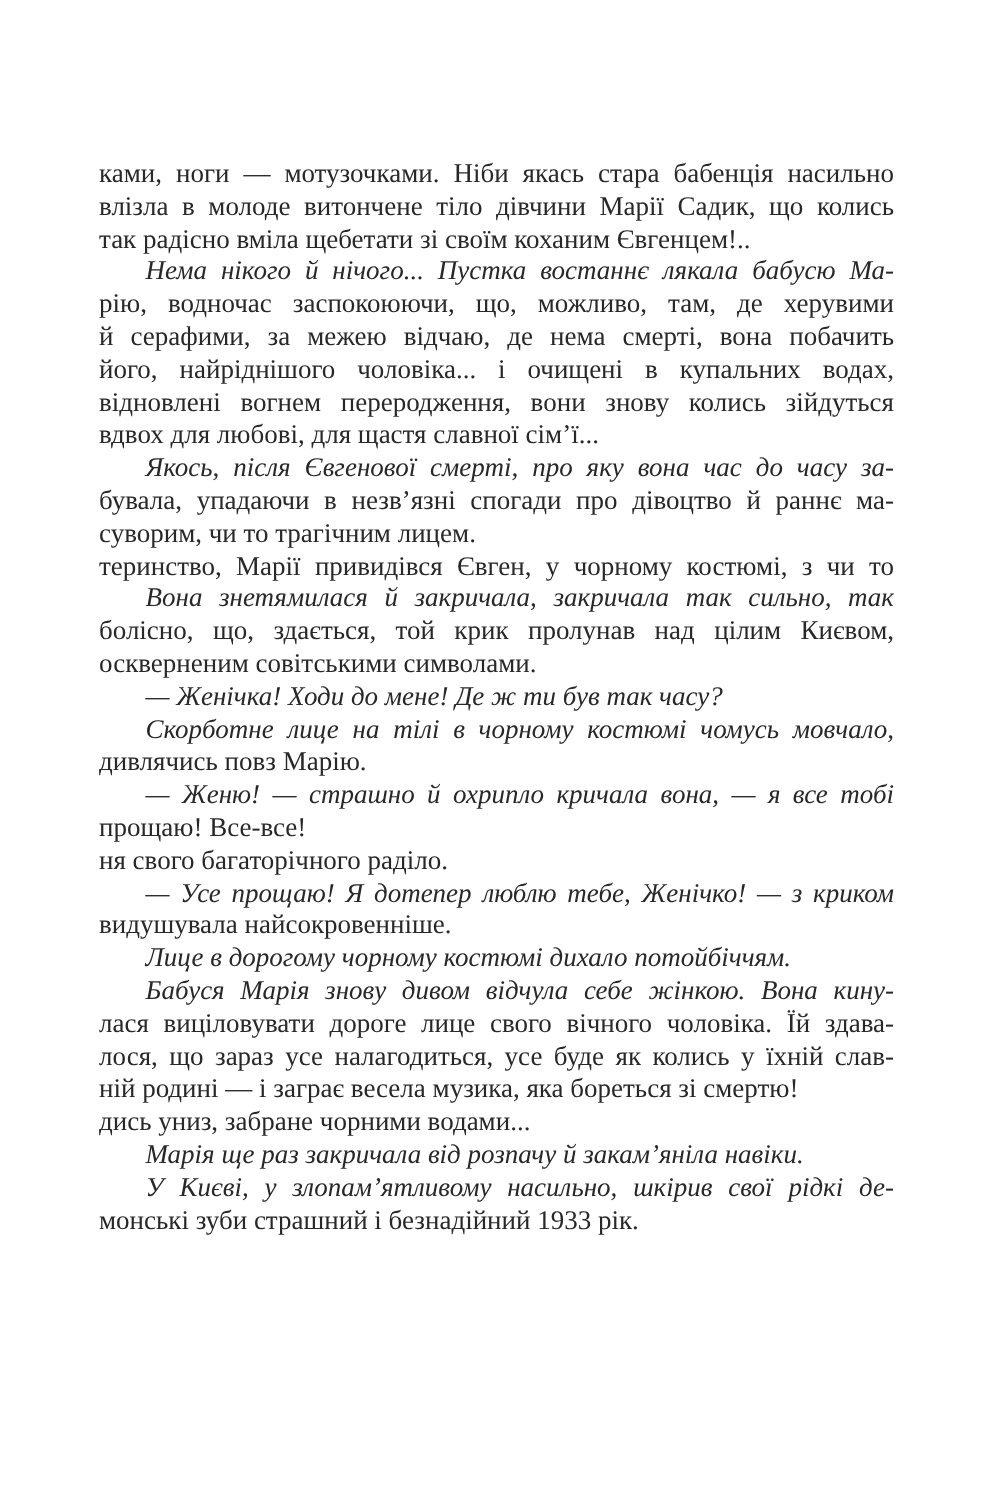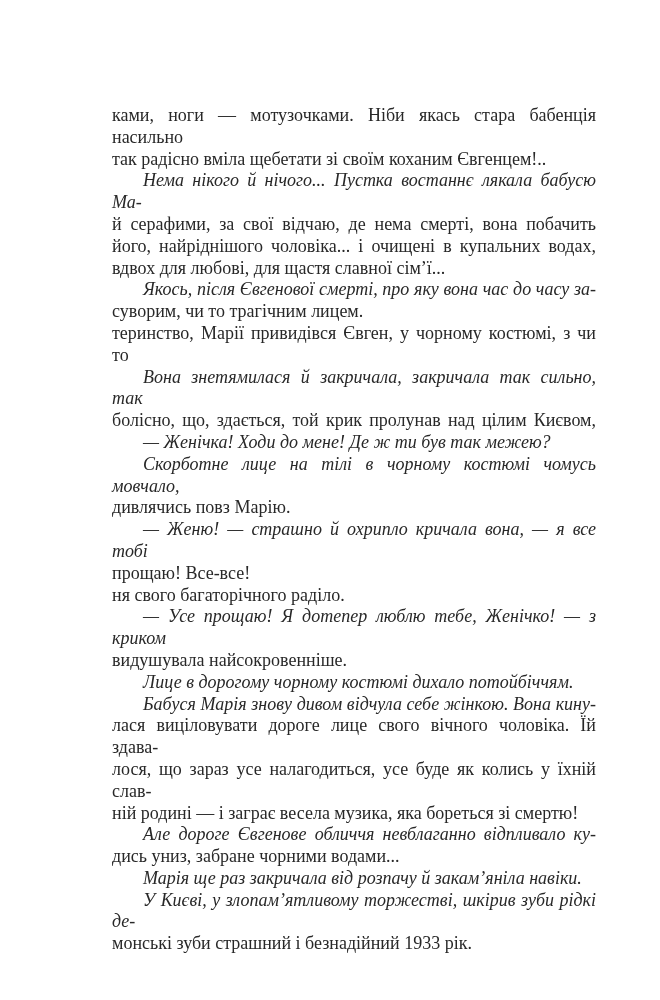--- a/index.html
+++ b/index.html
@@ -21,58 +21,61 @@
     top: 105px;
     width: 530px;
     color: #282828;
     font-size: 18px;
     line-height: 21.8px;
   }
   .line {
     text-align: justify;
     text-align-last: justify;
     white-space: normal;
-    margin-left: 46px;
   }
   .line.para-end {
     text-align-last: left;
   }
   .line.indent {
     text-indent: 31px;
     font-style: italic;
   }
 </style>
 </head>
 <body>
 
 <div class="page">
   <div class="text-block">
       <div class="line">ками, ноги — мотузочками. Ніби якась стара бабенція насильно</div>
+      <div class="line">влізла в молоде витончене тіло дівчини Марії Садик, що колись</div>
       <div class="line para-end">так радісно вміла щебетати зі своїм коханим Євгенцем!..</div>
       <div class="line indent">Нема нікого й нічого... Пустка востаннє лякала бабусю Ма-</div>
-      <div class="line">й серафими, за свої відчаю, де нема смерті, вона побачить</div>
+      <div class="line">рію, водночас заспокоюючи, що, можливо, там, де херувими</div>
+      <div class="line">й серафими, за межею відчаю, де нема смерті, вона побачить</div>
       <div class="line">його, найріднішого чоловіка... і очищені в купальних водах,</div>
+      <div class="line">відновлені вогнем переродження, вони знову колись зійдуться</div>
       <div class="line para-end">вдвох для любові, для щастя славної сім’ї...</div>
       <div class="line indent">Якось, після Євгенової смерті, про яку вона час до часу за-</div>
+      <div class="line">бувала, упадаючи в незв’язні спогади про дівоцтво й раннє ма-</div>
       <div class="line para-end">суворим, чи то трагічним лицем.</div>
       <div class="line">теринство, Марії привидівся Євген, у чорному костюмі, з чи то</div>
       <div class="line indent">Вона знетямилася й закричала, закричала так сильно, так</div>
       <div class="line">болісно, що, здається, той крик пролунав над цілим Києвом,</div>
-      <div class="line indent para-end">— Женічка! Ходи до мене! Де ж ти був так межею?</div>
+      <div class="line para-end">оскверненим совітськими символами.</div>
+      <div class="line indent para-end">— Женічка! Ходи до мене! Де ж ти був так часу?</div>
       <div class="line indent">Скорботне лице на тілі в чорному костюмі чомусь мовчало,</div>
       <div class="line para-end">дивлячись повз Марію.</div>
       <div class="line indent">— Женю! — страшно й охрипло кричала вона, — я все тобі</div>
       <div class="line para-end">прощаю! Все-все!</div>
       <div class="line para-end">ня свого багаторічного раділо.</div>
       <div class="line indent">— Усе прощаю! Я дотепер люблю тебе, Женічко! — з криком</div>
       <div class="line para-end">видушувала найсокровенніше.</div>
       <div class="line indent para-end">Лице в дорогому чорному костюмі дихало потойбіччям.</div>
       <div class="line indent">Бабуся Марія знову дивом відчула себе жінкою. Вона кину-</div>
       <div class="line">лася виціловувати дороге лице свого вічного чоловіка. Їй здава-</div>
       <div class="line">лося, що зараз усе налагодиться, усе буде як колись у їхній слав-</div>
       <div class="line para-end">ній родині — і заграє весела музика, яка бореться зі смертю!</div>
-      <div class="line indent">Але дороге Євгенове обличчя невблаганно відпливало ку-</div>
       <div class="line para-end">дись униз, забране чорними водами...</div>
       <div class="line indent para-end">Марія ще раз закричала від розпачу й закам’яніла навіки.</div>
-      <div class="line indent">У Києві, у злопам’ятливому торжестві, шкірив зуби рідкі де-</div>
+      <div class="line indent">У Києві, у злопам’ятливому насильно, шкірив свої рідкі де-</div>
       <div class="line para-end">монські зуби страшний і безнадійний 1933 рік.</div>
     </div>
 </div>
 
 </body></html>

